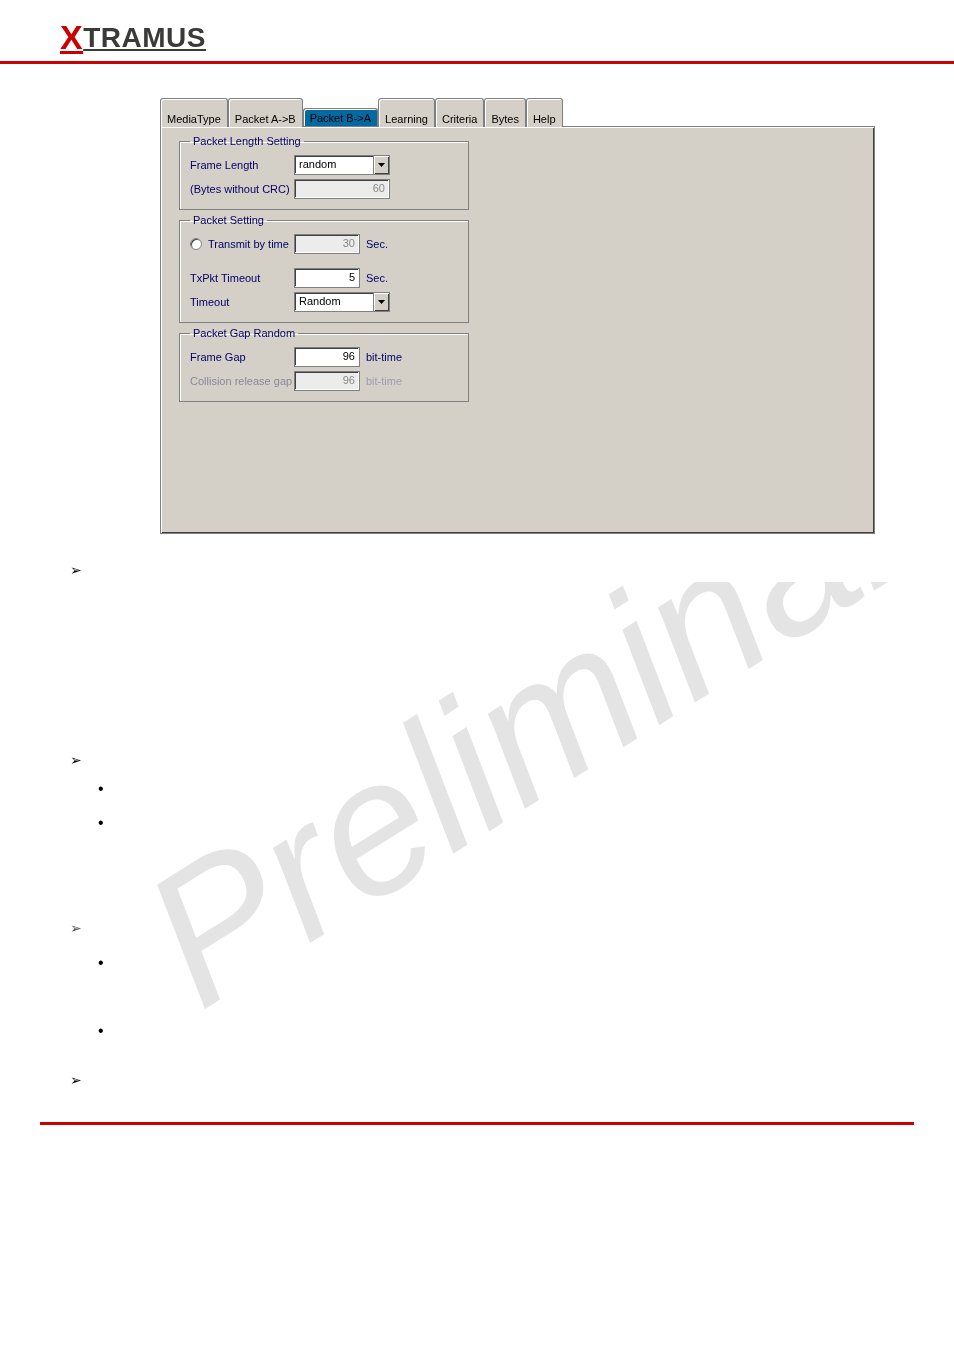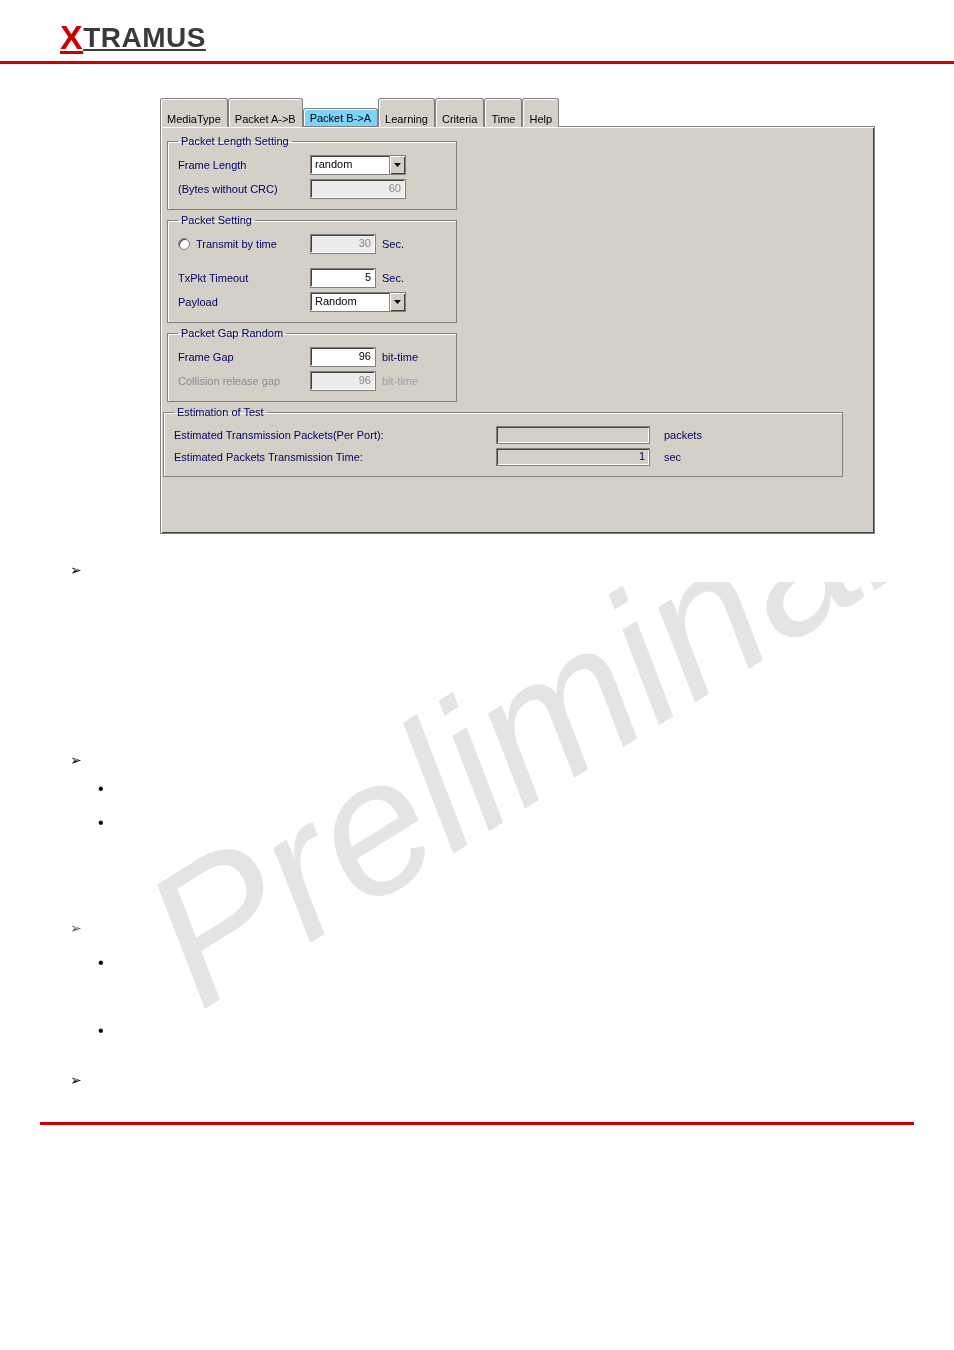--- a/index.html
+++ b/index.html
@@ -47,30 +47,30 @@
     border-bottom: none;
     border-top-left-radius: 3px;
     border-top-right-radius: 3px;
     padding: 14px 6px 2px 6px;
     margin-right: 0;
     position: relative;
     top: 1px;
     box-shadow: inset 1px 1px 0 #fff;
   }
   .tab.active {
-    background: #7dd3fc;
+    background: #0369a1;
     z-index: 2;
     padding-top: 3px;
     top: 0;
   }
   .tab-body {
     background: #d4d0c8;
     border: 1px solid #808080;
     box-shadow: inset 1px 1px 0 #fff, inset -1px -1px 0 #404040;
-    padding: 8px 10px 14px 2px;
+    padding: 8px 10px 14px 14px;
     width: 100%;
     height: 408px;
     font-size: 11px;
     color: #000;
   }
 
   fieldset {
     border: 1px solid #808080;
     box-shadow: inset 1px 1px 0 #fff;
     margin: 0 0 4px 0;
@@ -84,21 +84,21 @@
     color: #000066;
     padding: 0 3px;
   }
 
   .row {
     display: flex;
     align-items: center;
     height: 24px;
   }
   .row .lbl {
-    width: 132px;
+    width: 104px;
     color: #000066;
     font-size: 11px;
     display: flex;
     align-items: center;
   }
   .row .lbl.disabled { color: #888a99; }
   .row .control { display: flex; align-items: flex-start; }
   .row .unit {
     margin-left: 6px;
     color: #000066;
@@ -222,21 +222,21 @@
 </div>
 
 <div class="panel-wrap">
 
   <div class="tabs">
     <div class="tab"><span>MediaType</span></div>
     <div class="tab"><span>Packet A-&gt;B</span></div>
     <div class="tab active"><span>Packet B-&gt;A</span></div>
     <div class="tab"><span>Learning</span></div>
     <div class="tab"><span>Criteria</span></div>
-    <div class="tab"><span>Time</span></div>
+    <div class="tab"><span>Bytes</span></div>
     <div class="tab"><span>Help</span></div>
   </div>
 
   <div class="tab-body">
 
     <fieldset class="narrow">
       <legend>Packet Length Setting</legend>
       <div class="row">
         <span class="lbl">Frame Length</span>
         <span class="control">
@@ -271,21 +271,21 @@
         <span class="unit">Sec.</span>
       </div>
       <div class="row" style="margin-top:10px">
         <span class="lbl">TxPkt Timeout</span>
         <span class="control">
           <span class="win-input" style="width:66px">5</span>
         </span>
         <span class="unit">Sec.</span>
       </div>
       <div class="row">
-        <span class="lbl">Payload</span>
+        <span class="lbl">Timeout</span>
         <span class="control">
           <span class="win-select">
             <span class="sel-text">Random</span>
             <span class="sel-btn">
               <svg viewBox="0 0 7 4">
                   <polygon points="0,0 7,0 3.5,4" fill="#000"></polygon>
                 </svg>
             </span>
           </span>
         </span>
@@ -303,33 +303,20 @@
       </div>
       <div class="row">
         <span class="lbl disabled">Collision release gap</span>
         <span class="control">
           <span class="win-input disabled" style="width:66px">96</span>
         </span>
         <span class="unit disabled">bit-time</span>
       </div>
     </fieldset>
 
-    <fieldset class="wide">
-      <legend>Estimation of Test</legend>
-      <div class="est-row">
-        <span class="elabel">Estimated Transmission Packets(Per Port):</span>
-        <span class="ebox"></span>
-        <span class="eunit">packets</span>
-      </div>
-      <div class="est-row">
-        <span class="elabel">Estimated Packets Transmission Time:</span>
-        <span class="ebox">1</span>
-        <span class="eunit">sec</span>
-      </div>
-    </fieldset>
 
   </div>
 </div>
 
 <div class="bullets">
   <svg class="watermark" viewBox="0 0 800 520">
     <g transform="translate(80,430) rotate(-32)">
       <text x="0" y="0" font-family="Arial" font-size="190" font-style="italic" fill="#888">Preliminary</text>
     </g>
   </svg>

